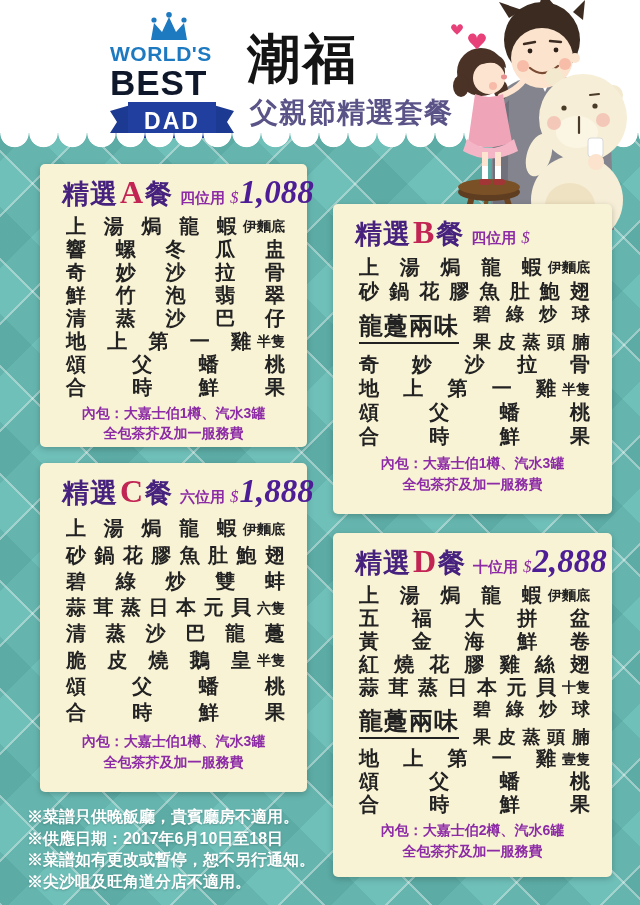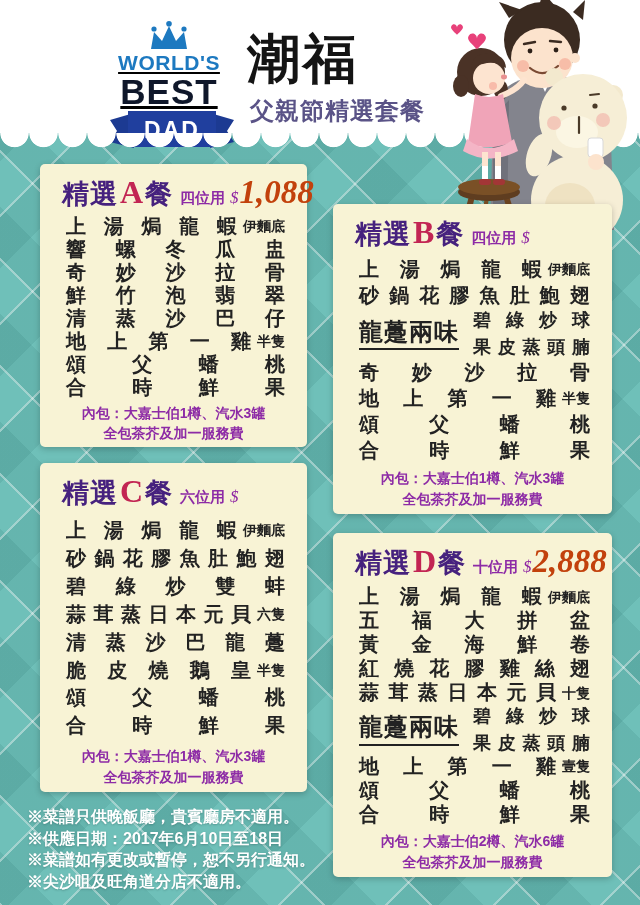--- a/index.html
+++ b/index.html
@@ -13,47 +13,47 @@
       repeating-linear-gradient(45deg, rgba(14,84,80,0.10) 0px, rgba(14,84,80,0.10) 38px, transparent 38px, transparent 76px),
       repeating-linear-gradient(135deg, rgba(14,84,80,0.10) 0px, rgba(14,84,80,0.10) 38px, transparent 38px, transparent 76px);
   }
   .header{position:absolute;top:0;left:0;width:640px;height:133px;background:#ffffff;}
   .scallops{
     position:absolute;top:133px;left:0;width:640px;height:15px;
     background-image:radial-gradient(circle at 14.5px 0px, #ffffff 13.8px, rgba(255,255,255,0) 14.6px);
     background-size:29px 15px;background-repeat:repeat-x;
   }
   
-  .logo{position:absolute;left:110px;top:21px;width:118px;text-align:center;text-decoration:underline;}
+  .logo{position:absolute;left:110px;top:12px;width:118px;}
   .logo-crown{display:block;margin:0 auto 1px;}
   .logo-worlds{display:block;color:#1d79c0;font-weight:bold;font-size:21px;letter-spacing:.5px;line-height:1.05;}
   .logo-best{display:block;color:#0f172a;font-weight:bold;font-size:35px;letter-spacing:1px;line-height:1.0;}
   .ribbon{display:block;margin:2px auto 0;}
   
   .brand{position:absolute;left:247px;top:32px;font-size:53px;font-weight:900;color:#141414;letter-spacing:3px;line-height:1;}
-  .subtitle{position:absolute;left:250px;top:99px;font-size:24px;font-weight:bold;color:#5a5387;letter-spacing:1px;line-height:1;}
+  .subtitle{position:absolute;left:250px;top:99px;font-size:28px;font-weight:bold;color:#5a5387;letter-spacing:1px;line-height:1;}
   
   .illustration{position:absolute;left:427px;top:0;width:213px;height:230px;}
   
   .menu-box{
     position:absolute;background:#f8f3d5;border-radius:5px;
     box-shadow:0 2px 6px rgba(0,0,0,0.22);
     display:flex;flex-direction:column;box-sizing:border-box;
-    padding:8px 18px 4px 18px;z-index:3;
+    padding:8px 18px 19px 18px;z-index:3;
   }
   .menu-box.a{left:40px;top:164px;width:267px;height:283px;}
   .menu-box.b{left:333px;top:204px;width:279px;height:310px;}
   .menu-box.c{left:40px;top:463px;width:267px;height:329px;}
   .menu-box.d{left:333px;top:533px;width:279px;height:344px;}
   .menu-title{display:flex;align-items:baseline;white-space:nowrap;padding-left:4px;margin-top:2px;}
   .t-prefix,.t-suffix{font-size:27px;font-weight:900;color:#46217e;letter-spacing:1px;}
   .t-letter{font-size:32px;font-weight:bold;font-family:"Liberation Serif",serif;color:#c22553;margin:0 2px;}
   .t-serving{font-size:15px;font-weight:bold;color:#8d2ba6;margin-left:7px;}
   .t-currency{font-size:17px;font-style:italic;font-family:"Liberation Serif",serif;color:#8d23a2;margin-left:5px;margin-right:1px;}
-  .t-price{font-size:33px;font-style:italic;font-weight:bold;font-family:"Liberation Serif",serif;color:#c2410c;line-height:1;}
+  .t-price{font-size:33px;font-style:italic;font-weight:bold;font-family:"Liberation Serif",serif;color:#4c1d95;line-height:1;}
   .dish-list{flex:1;display:flex;flex-direction:column;justify-content:space-evenly;padding:3px 4px 2px 8px;}
   .dish-row{display:flex;align-items:center;font-size:20px;font-weight:bold;color:#222222;line-height:1.15;}
   .dish-name{flex:1;display:flex;justify-content:space-between;}
   .dish-note{font-size:14px;margin-left:6px;font-weight:bold;color:#222222;}
   .dish-row.double .double-label{font-size:24px;font-weight:bold;color:#222222;border-bottom:2px solid #222222;padding-bottom:3px;letter-spacing:1px;white-space:nowrap;}
   .double-opts{flex:1;margin-left:14px;display:flex;flex-direction:column;gap:7px;}
   .opt-line{display:flex;justify-content:space-between;font-size:18px;font-weight:bold;color:#222222;}
   .box-includes{text-align:center;color:#8d2ba6;font-weight:bold;font-size:14px;line-height:1.45;padding:2px 0 1px;}
   
   .notes{position:absolute;left:27px;top:806px;width:345px;color:#ffffff;font-weight:bold;font-size:16px;line-height:1.35;text-shadow:0 1px 2px rgba(40,80,78,0.35);z-index:3;}
@@ -339,20 +339,21 @@
     </div>
   </div>
 
   <div class="menu-box c">
     <div class="menu-title">
       <span class="t-prefix">精選</span>
         <span class="t-letter">C</span>
         <span class="t-suffix">餐</span>
       <span class="t-serving">六位用</span>
       <span class="t-currency">$</span>
+        <span class="t-price">1,888</span>
     </div>
     <div class="dish-list">
         <div class="dish-row">
           <div class="dish-name">
             <span>上</span>
             <span>湯</span>
             <span>焗</span>
             <span>龍</span>
             <span>蝦</span>
           </div>

